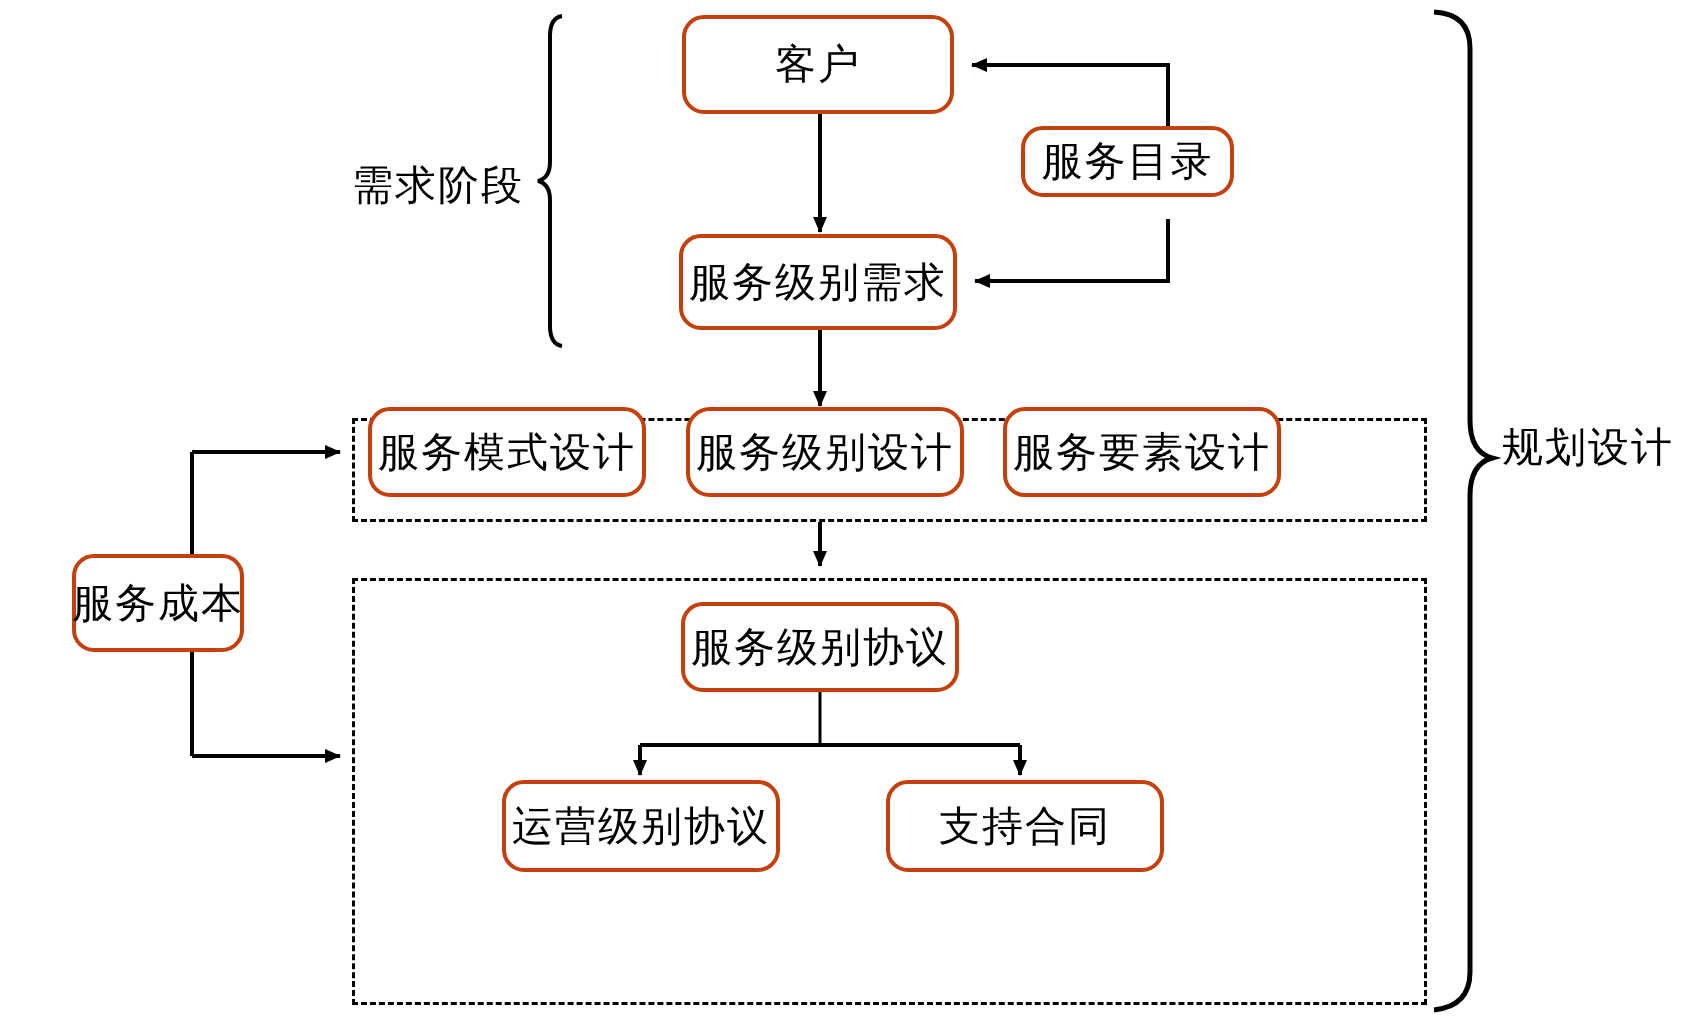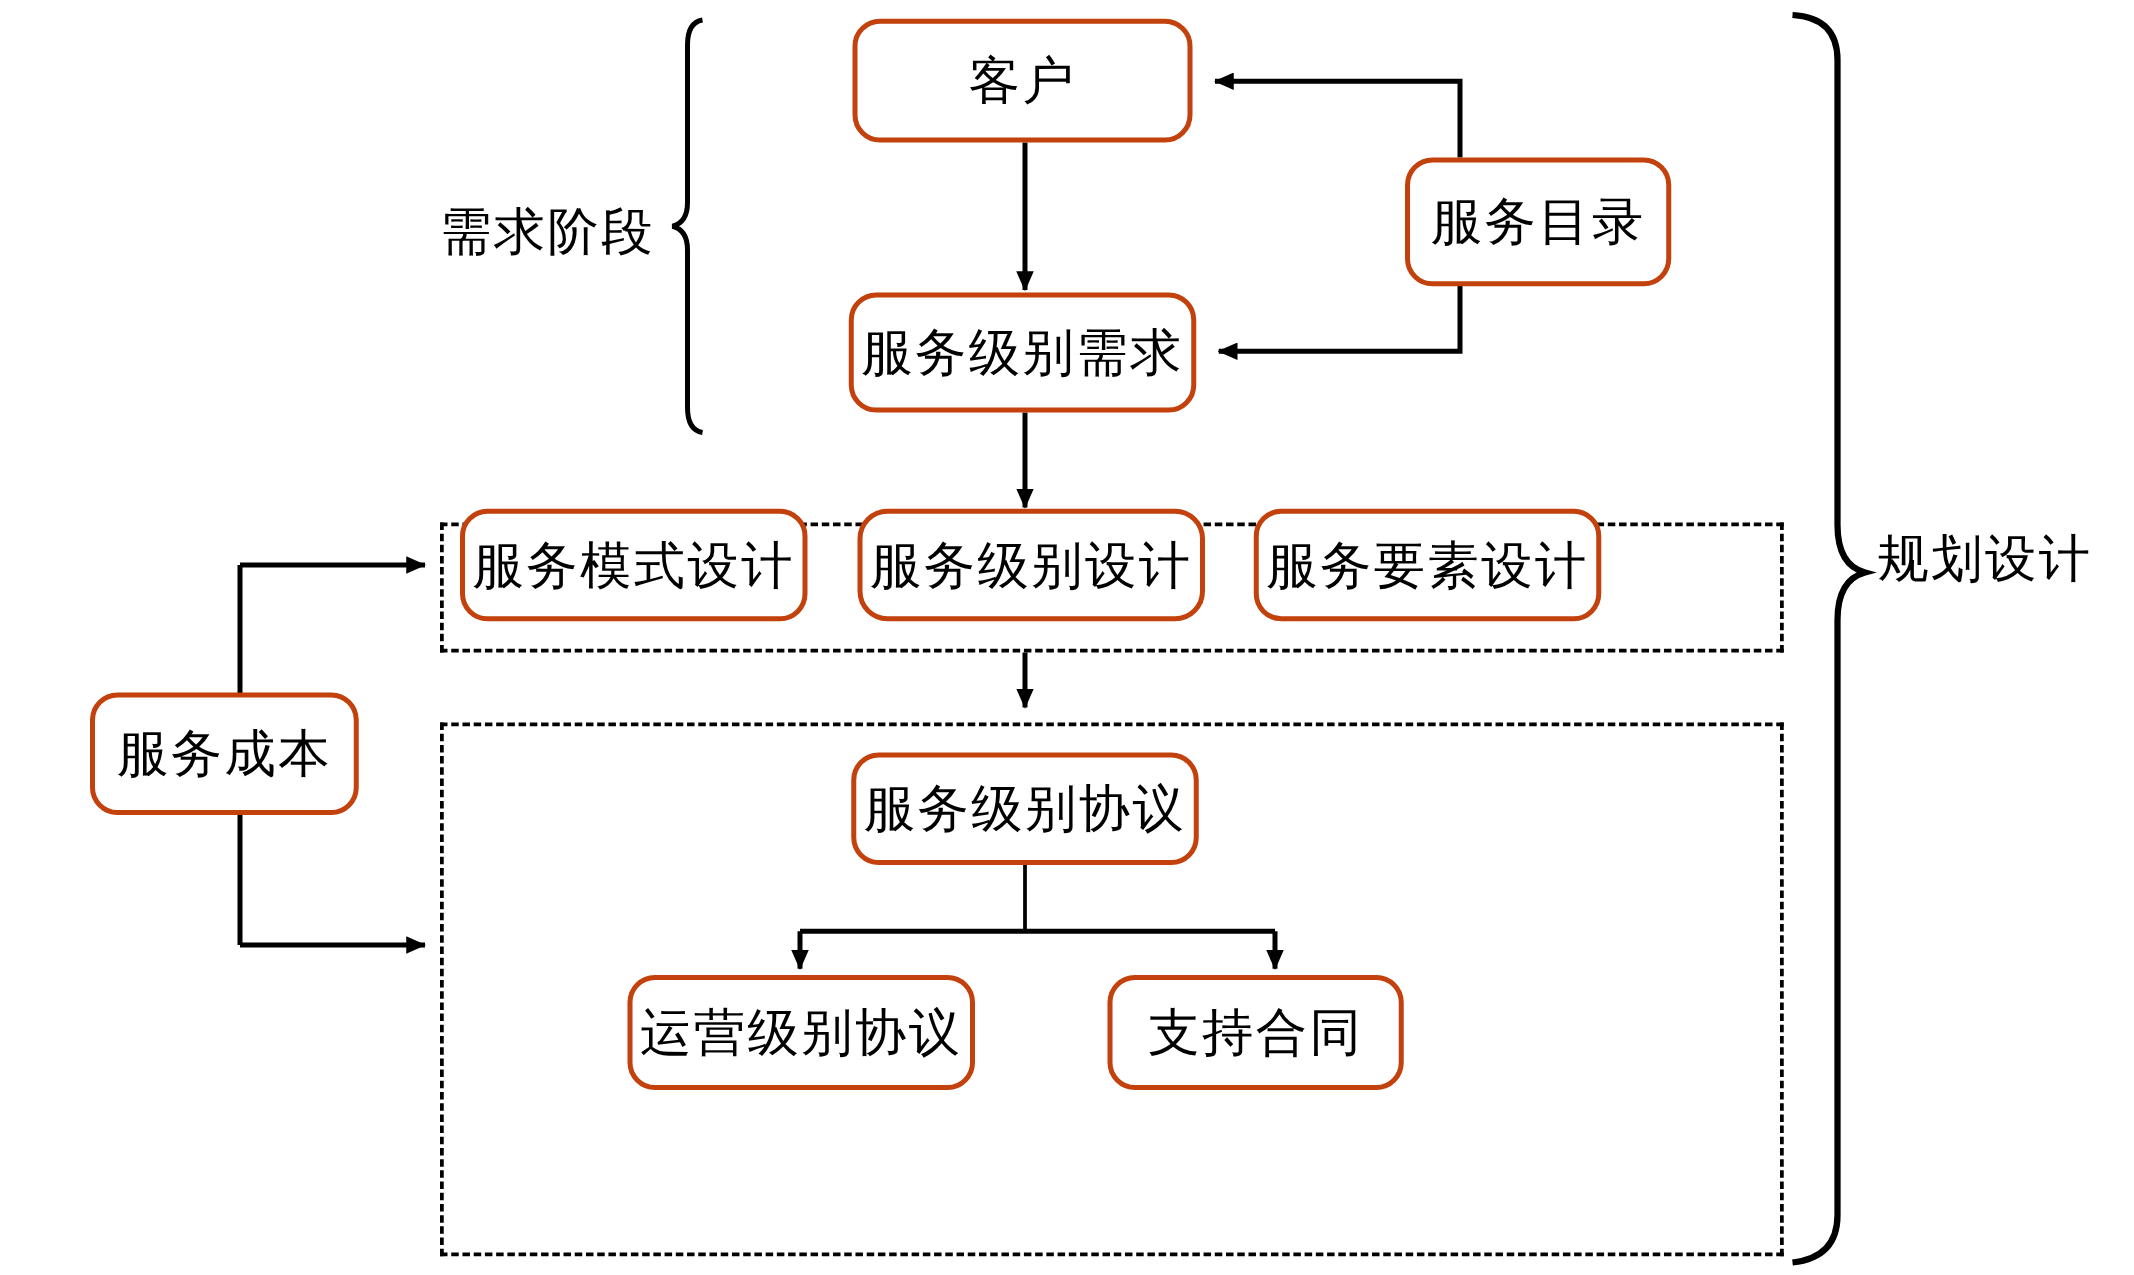--- a/index.html
+++ b/index.html
@@ -75,53 +75,53 @@
 
     <path fill="none" stroke="#000" stroke-width="4" d="M562,16 Q550,18 550,36 L550,162 Q550,178 538,181 Q550,184 550,200 L550,326 Q550,344 562,346"></path>
 
     <path fill="none" stroke="#000" stroke-width="5" d="M1434,12 Q1470,14 1470,48 L1470,420 Q1470,452 1492,458 Q1470,464 1470,496 L1470,972 Q1470,1006 1434,1010"></path>
   </svg>
 
   <div class="node" style="left:682px;top:15px;width:272px;height:99px;">
     <span>客户</span>
   </div>
 
-  <div class="node" style="left:1124px;top:126px;width:213px;height:103px;">
+  <div class="node" style="left:1021px;top:126px;width:213px;height:71px;">
     <span>服务目录</span>
   </div>
 
   <div class="node" style="left:679px;top:234px;width:278px;height:96px;">
     <span>服务级别需求</span>
   </div>
 
   <div class="node" style="left:368px;top:407px;width:278px;height:90px;">
     <span>服务模式设计</span>
   </div>
 
   <div class="node" style="left:686px;top:407px;width:278px;height:90px;border-radius:24px;">
     <span>服务级别设计</span>
   </div>
 
   <div class="node" style="left:1003px;top:407px;width:278px;height:90px;">
     <span>服务要素设计</span>
   </div>
 
-  <div class="node" style="left:72px;top:554px;width:215px;height:98px;">
+  <div class="node" style="left:72px;top:554px;width:172px;height:98px;">
     <span>服务成本</span>
   </div>
 
   <div class="node" style="left:681px;top:602px;width:278px;height:90px;">
     <span>服务级别协议</span>
   </div>
 
   <div class="node" style="left:502px;top:780px;width:278px;height:92px;">
     <span>运营级别协议</span>
   </div>
 
-  <div class="node" style="left:886px;top:780px;width:237px;height:92px;text-align:right;">
+  <div class="node" style="left:886px;top:780px;width:278px;height:92px;text-align:right;">
     <span>支持合同</span>
   </div>
 
   <div class="grouplabel" style="left:352px;top:158px;">
     <span>需求阶段</span>
   </div>
 
   <div class="grouplabel" style="left:1502px;top:420px;">
     <span>规划设计</span>
   </div>

